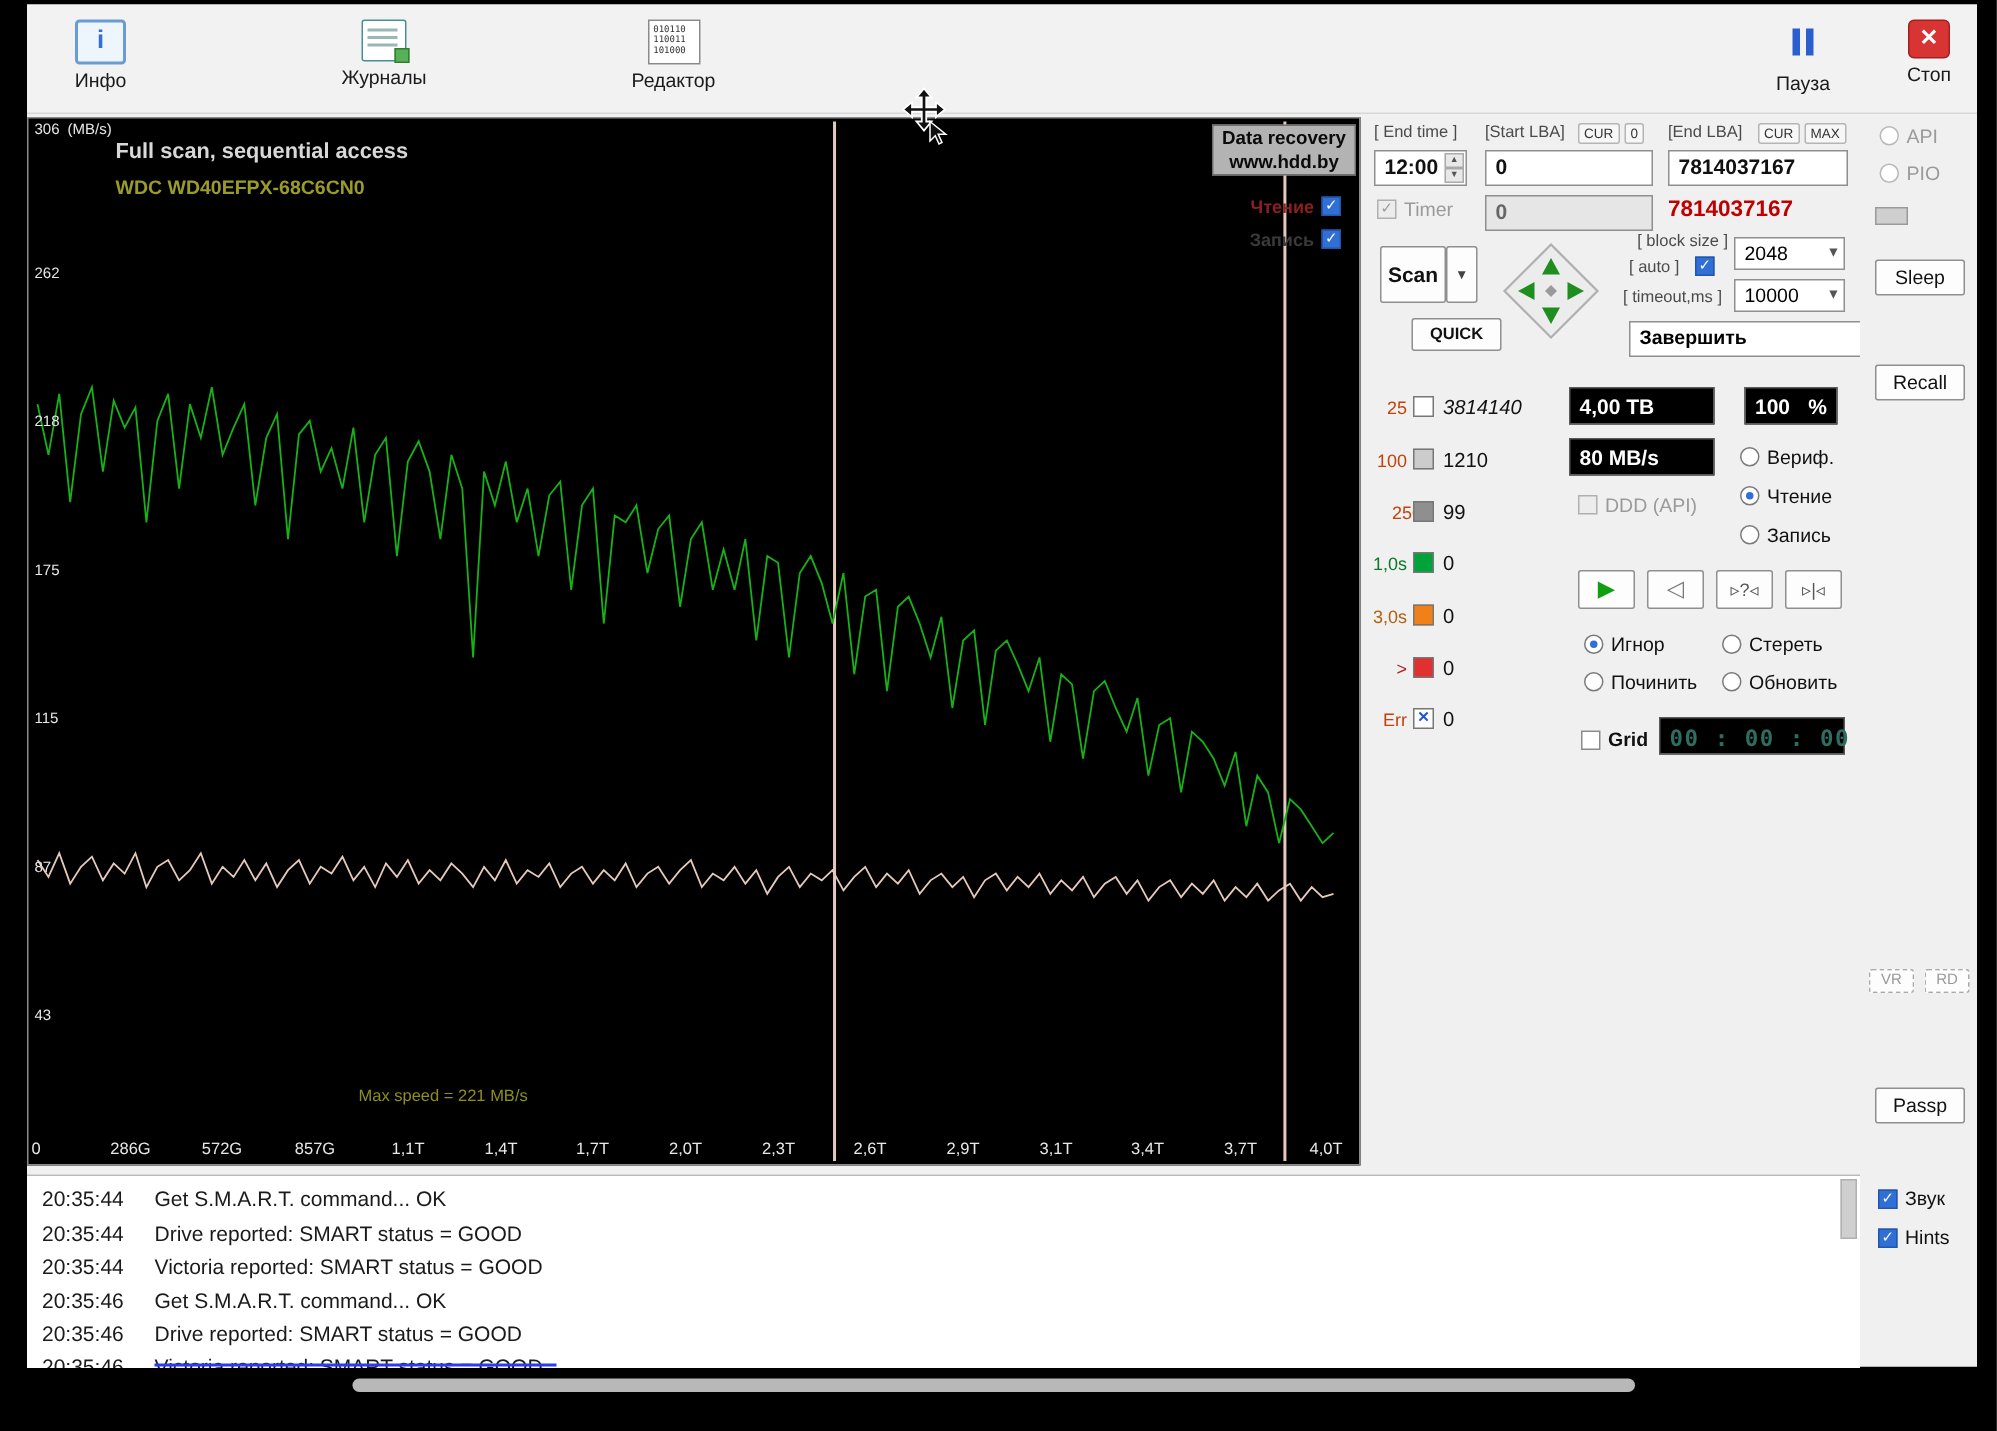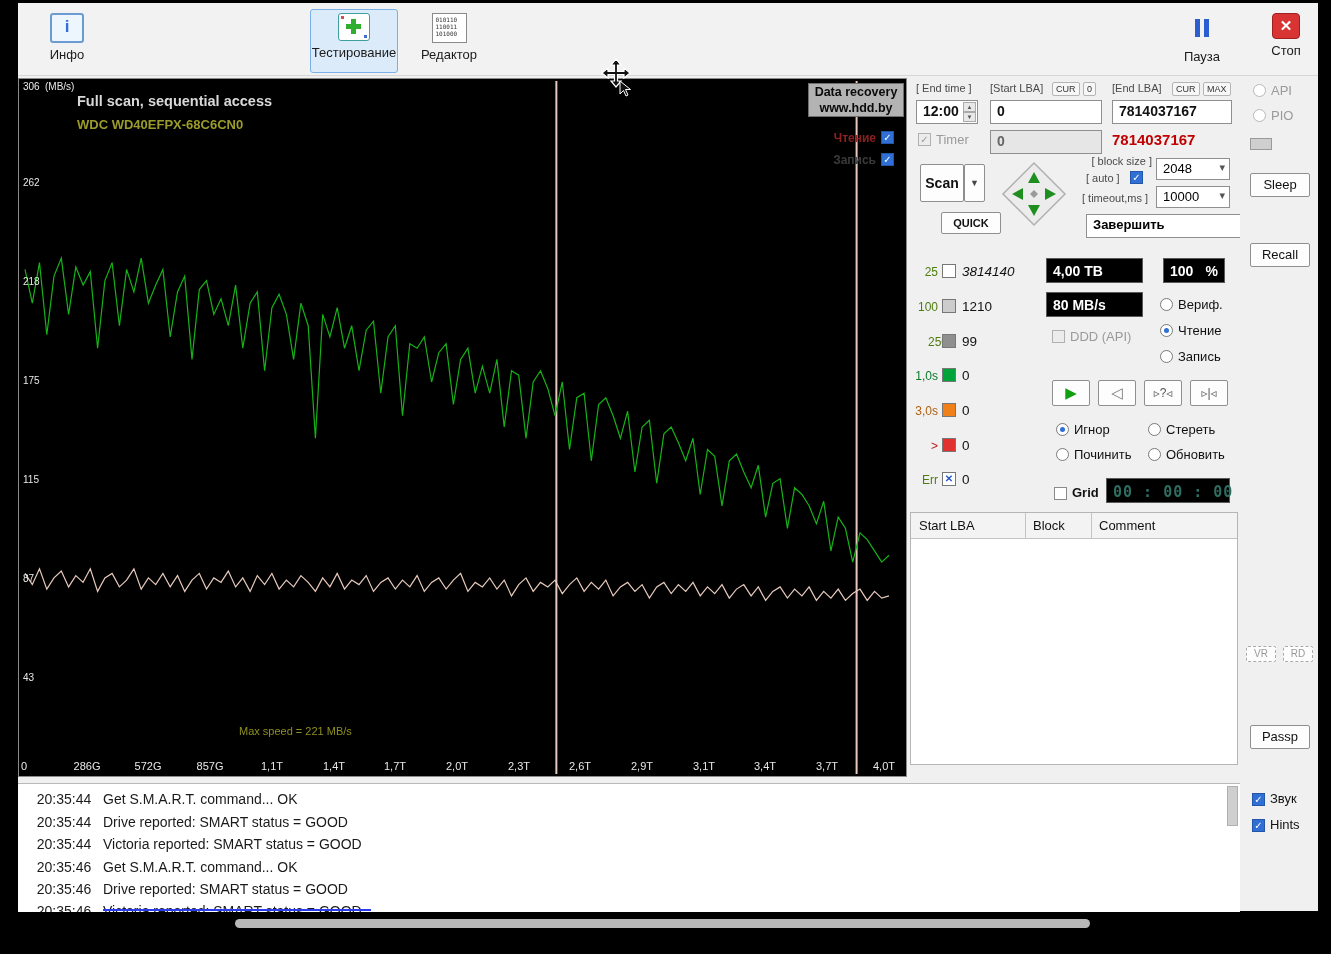--- a/index.html
+++ b/index.html
@@ -30,49 +30,49 @@
   .cb.checked{background:#2f6fd6;border-color:#2456a8;}
   .cb.checked::after{content:"✓";color:#fff;font-size:10px;line-height:11px;display:block;text-align:center;}
   .cb.gray{background:#ececec;border-color:#b0b0b0;}
   .cb.gray.checked{background:#ececec;}
   .cb.gray.checked::after{color:#9a9a9a;}
   .radio{position:absolute;width:13px;height:13px;border:1px solid #7a7a7a;border-radius:50%;background:#fff;box-sizing:border-box;}
   .radio.sel::after{content:"";position:absolute;left:3px;top:3px;width:5px;height:5px;border-radius:50%;background:#2f6fd6;}
   .radio.gray{border-color:#b8b8b8;}
   .rlab{position:absolute;font-size:13px;color:#111;white-space:nowrap;}
   .rlab.gray{color:#9a9a9a;}
-  .ctr-lbl{position:absolute;font-size:12px;color:#4d7c0f;width:28px;text-align:right;}
+  .ctr-lbl{position:absolute;font-size:12px;color:#c2410c;width:28px;text-align:right;}
   .ctr-box{position:absolute;width:14px;height:14px;border:1px solid #777;box-sizing:border-box;text-align:center;font-size:10px;font-weight:bold;color:#2255cc;line-height:12px;}
   .ctr-val{position:absolute;font-size:13.5px;color:#111;}
   
   .log{position:absolute;left:18px;top:783px;width:1222px;height:128px;background:#fff;border-top:1px solid #b9b9b9;overflow:hidden;}
-  .log-time{position:absolute;left:10px;width:72px;font-size:14px;color:#1a1a1a;text-align:center;}
+  .log-time{position:absolute;left:10px;width:72px;font-size:14px;color:#1a1a1a;}
   .log-text{position:absolute;left:85px;font-size:14px;color:#1a1a1a;white-space:nowrap;}
   .rstrip{position:absolute;left:1240px;top:78px;width:78px;height:833px;background:#f0f0f0;}
   .seg{font-family:"DejaVu Sans Mono", monospace;color:#2e6e62;letter-spacing:1px;}
 </style>
 </head>
 <body>
 
 <div id="root">
   <div class="bg-content"></div>
 
   <div class="toolbar">
     <div class="tb-btn" style="left:14px;width:68px;">
       <span class="tb-ico" style="border:2px solid #6b9bd2;border-radius:3px;background:#eef6fd;width:30px;height:26px;color:#2f6fd6;font-weight:bold;font-size:17px;line-height:24px;">i</span>
       <span class="tb-lbl">Инфо</span>
     </div>
-    <div class="tb-btn active" style="left:292px;width:86px;">
-      <span class="tb-ico" style="border:1px solid #3f9f9f;background:#fff;width:30px;height:26px;border-radius:3px;">
-        <span class="abs" style="left:12px;top:5px;width:5px;height:15px;background:#2fae2f;"></span>
-        <span class="abs" style="left:7px;top:10px;width:15px;height:5px;background:#2fae2f;"></span>
-        <span class="abs" style="left:2px;top:2px;width:3px;height:3px;background:#d05050;"></span>
-        <span class="abs" style="right:2px;bottom:2px;width:3px;height:3px;background:#4070d0;"></span>
+    <div class="tb-btn" style="left:198px;width:78px;">
+      <span class="tb-ico" style="border:1px solid #4a8f8f;background:#fff;width:28px;height:26px;border-radius:2px;">
+        <span class="abs" style="left:3px;top:5px;width:20px;height:2px;background:#9ab6b6;"></span>
+        <span class="abs" style="left:3px;top:10px;width:20px;height:2px;background:#9ab6b6;"></span>
+        <span class="abs" style="left:3px;top:15px;width:20px;height:2px;background:#9ab6b6;"></span>
+        <span class="abs" style="right:-3px;bottom:-2px;width:10px;height:10px;background:#58b058;border:1px solid #2f7f2f;"></span>
       </span>
-      <span class="tb-lbl">Тестирование</span>
+      <span class="tb-lbl">Журналы</span>
     </div>
     <div class="tb-btn" style="left:392px;width:76px;">
       <span class="tb-ico" style="border:1px solid #8a8a8a;background:#fff;width:30px;height:26px;font-family:'DejaVu Sans Mono',monospace;font-size:6px;line-height:7px;color:#333;text-align:left;padding:2px 0 0 3px;">010110<br>110011<br>101000</span>
       <span class="tb-lbl">Редактор</span>
     </div>
     <div class="tb-btn" style="left:1148px;width:70px;">
       <span class="tb-ico">
         <span class="abs" style="left:11px;top:6px;width:5px;height:18px;background:#2b5fd0;"></span>
         <span class="abs" style="left:20px;top:6px;width:5px;height:18px;background:#2b5fd0;"></span>
       </span>
@@ -231,29 +231,20 @@
     <span class="rlab" style="left:258px;top:344px;">Стереть</span>
     <span class="radio" style="left:148px;top:370px;"></span>
     <span class="rlab" style="left:166px;top:369px;">Починить</span>
     <span class="radio" style="left:240px;top:370px;"></span>
     <span class="rlab" style="left:258px;top:369px;">Обновить</span>
 
     <span class="cb" style="left:146px;top:409px;"></span>
     <span class="rlab" style="left:164px;top:407px;font-weight:bold;">Grid</span>
     <span class="lcd seg" style="left:198px;top:400px;width:124px;height:25px;text-align:center;color:#2e6e62;font-size:15px;">00 : 00 : 00</span>
 
-    <div class="abs" style="left:2px;top:434px;width:328px;height:253px;background:#fff;border:1px solid #b5b5b5;">
-      <div class="abs" style="left:0;top:0;width:100%;height:26px;background:#f3f3f3;border-bottom:1px solid #c4c4c4;">
-        <span class="abs" style="left:8px;top:5px;font-size:13px;color:#111;">Start LBA</span>
-        <span class="abs" style="left:122px;top:5px;font-size:13px;color:#111;">Block</span>
-        <span class="abs" style="left:188px;top:5px;font-size:13px;color:#111;">Comment</span>
-        <span class="abs" style="left:114px;top:0;width:1px;height:26px;background:#c4c4c4;"></span>
-        <span class="abs" style="left:180px;top:0;width:1px;height:26px;background:#c4c4c4;"></span>
-      </div>
-    </div>
   </div>
 
   <div class="rstrip">
     <span class="radio gray" style="left:13px;top:6px;"></span>
     <span class="rlab gray" style="left:31px;top:5px;">API</span>
     <span class="radio gray" style="left:13px;top:31px;"></span>
     <span class="rlab gray" style="left:31px;top:30px;">PIO</span>
     <span class="abs" style="left:10px;top:60px;width:22px;height:12px;background:#cfcfcf;border:1px solid #9a9a9a;"></span>
     <span class="btn" style="left:10px;top:95px;width:60px;height:24px;line-height:22px;">Sleep</span>
     <span class="btn" style="left:10px;top:165px;width:60px;height:24px;line-height:22px;">Recall</span>

